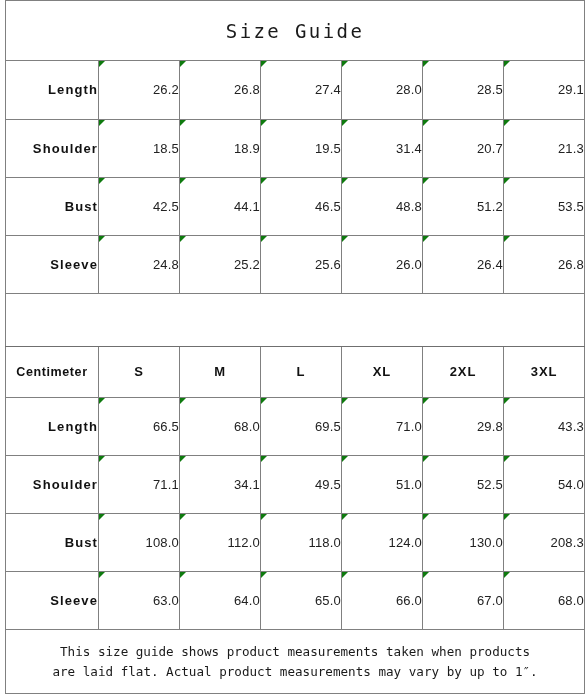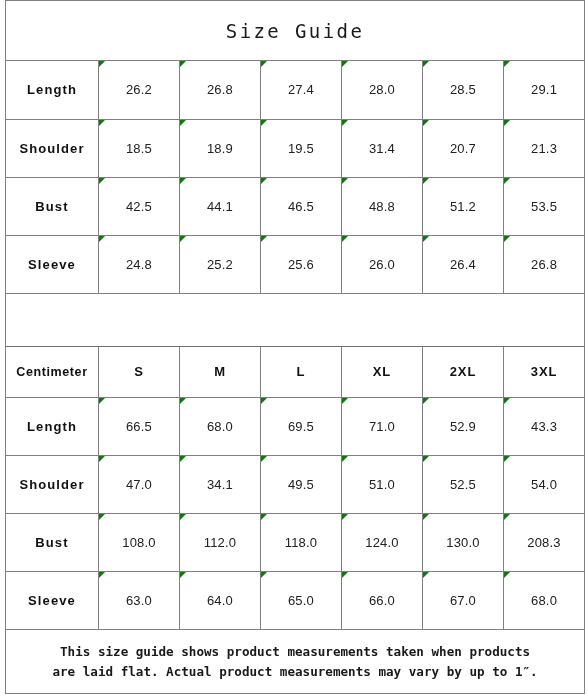--- a/index.html
+++ b/index.html
@@ -67,20 +67,21 @@
   tr.head-row td.unit-cell {
     font-size: 12.5px;
     letter-spacing: 0.6px;
   }
 
   
   tr.data-row td {
     height: 53px;
     font-size: 13px;
     color: #222222;
+    text-align: right;
   }
   tr.data-row td.row-label {
     font-weight: bold;
     letter-spacing: 1.1px;
     font-size: 13px;
     color: #111111;
   }
   tr.data-row td.num {
     font-weight: normal;
     letter-spacing: 0.2px;
@@ -112,21 +113,20 @@
   
   td.footnote-cell {
     height: 58px;
     font-family: "DejaVu Sans Mono", "Liberation Mono", monospace;
     font-size: 12.6px;
     line-height: 20px;
     color: #1a1a1a;
     letter-spacing: 0px;
     padding: 2px 10px 0 10px;
     text-align: center;
-    font-weight: bold;
   }
   .footnote-line { display: block; white-space: pre; }
 </style>
 </head>
 <body>
 
 <div id="size-guide-root">
   <table class="guide">
     <colgroup>
       <col class="c-label">
@@ -197,27 +197,27 @@
         <td>2XL</td>
         <td>3XL</td>
       </tr>
 
       <tr class="data-row">
         <td class="row-label">Length</td>
         <td class="num">66.5</td>
         <td class="num">68.0</td>
         <td class="num">69.5</td>
         <td class="num">71.0</td>
-        <td class="num">52.9</td>
+        <td class="num">29.8</td>
         <td class="num">43.3</td>
       </tr>
 
       <tr class="data-row">
         <td class="row-label">Shoulder</td>
-        <td class="num">47.0</td>
+        <td class="num">71.1</td>
         <td class="num">34.1</td>
         <td class="num">49.5</td>
         <td class="num">51.0</td>
         <td class="num">52.5</td>
         <td class="num">54.0</td>
       </tr>
 
       <tr class="data-row">
         <td class="row-label">Bust</td>
         <td class="num">108.0</td>

